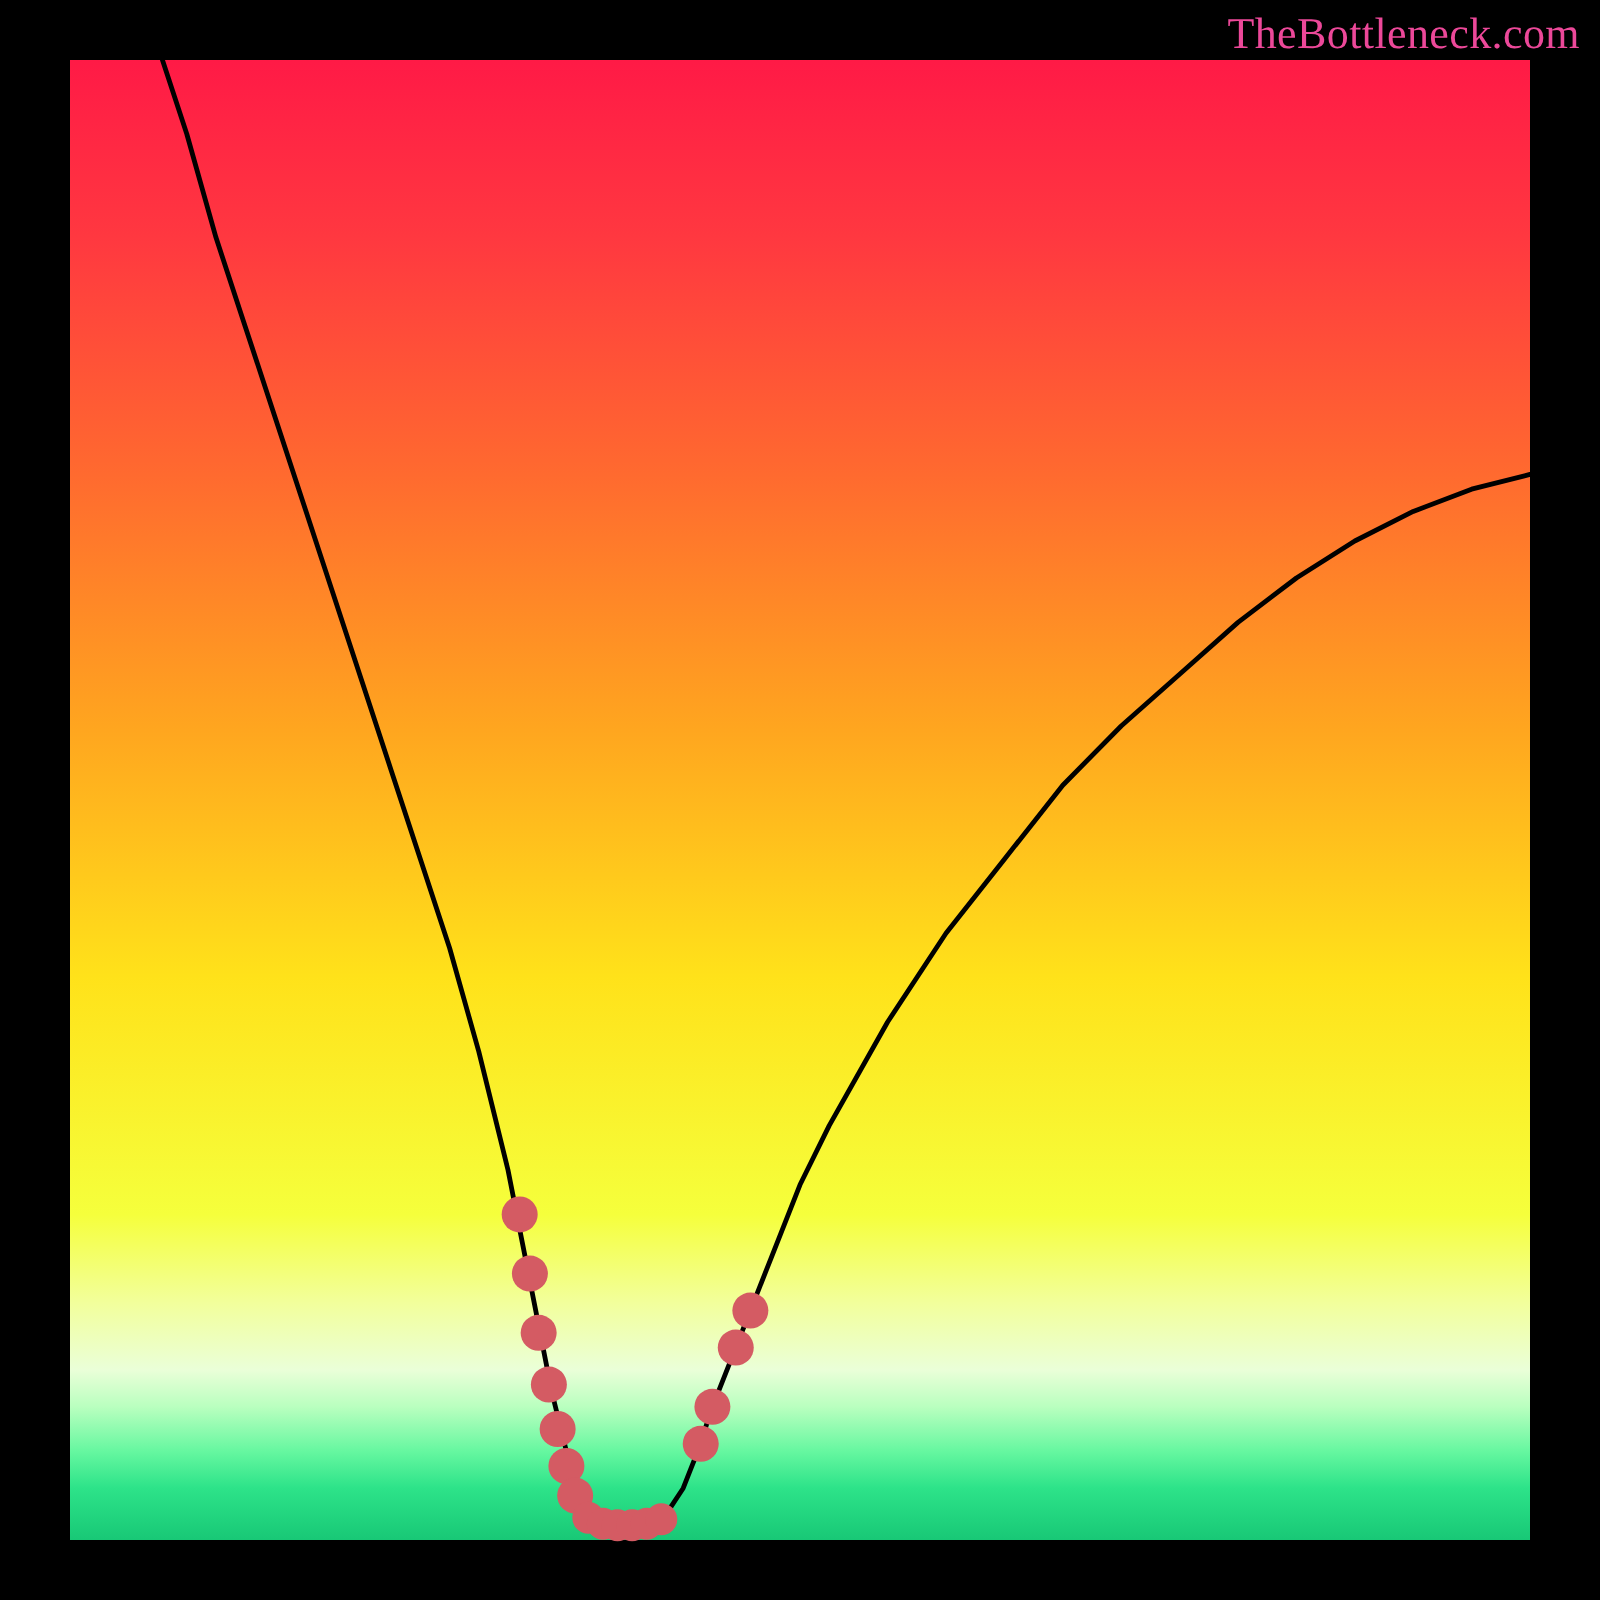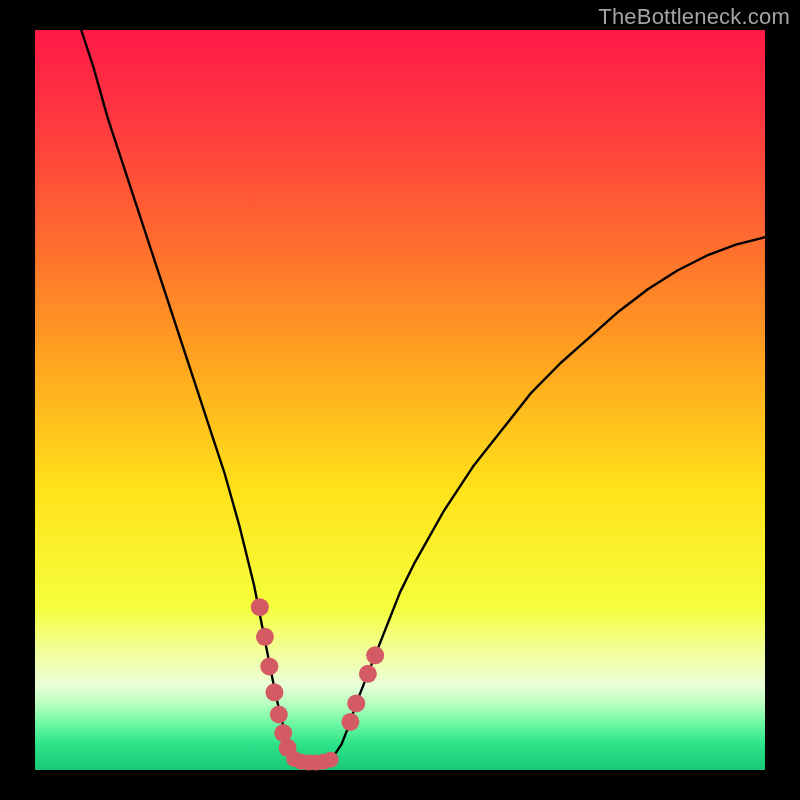--- a/index.html
+++ b/index.html
@@ -14,25 +14,26 @@
   .stage {
     position: relative;
     width: 800px;
     height: 800px;
     background: #000;
   }
   .watermark {
     position: absolute;
     top: 4px;
     right: 10px;
-    color: #a3a3a3;
+    color: #ec4899;
     font-size: 22px;
     letter-spacing: 0.2px;
     z-index: 10;
     user-select: none;
+    font-family: Liberation Serif, serif;
   }
   svg.plot {
     position: absolute;
     left: 0;
     top: 0;
     width: 800px;
     height: 800px;
     z-index: 5;
   }
 </style>

